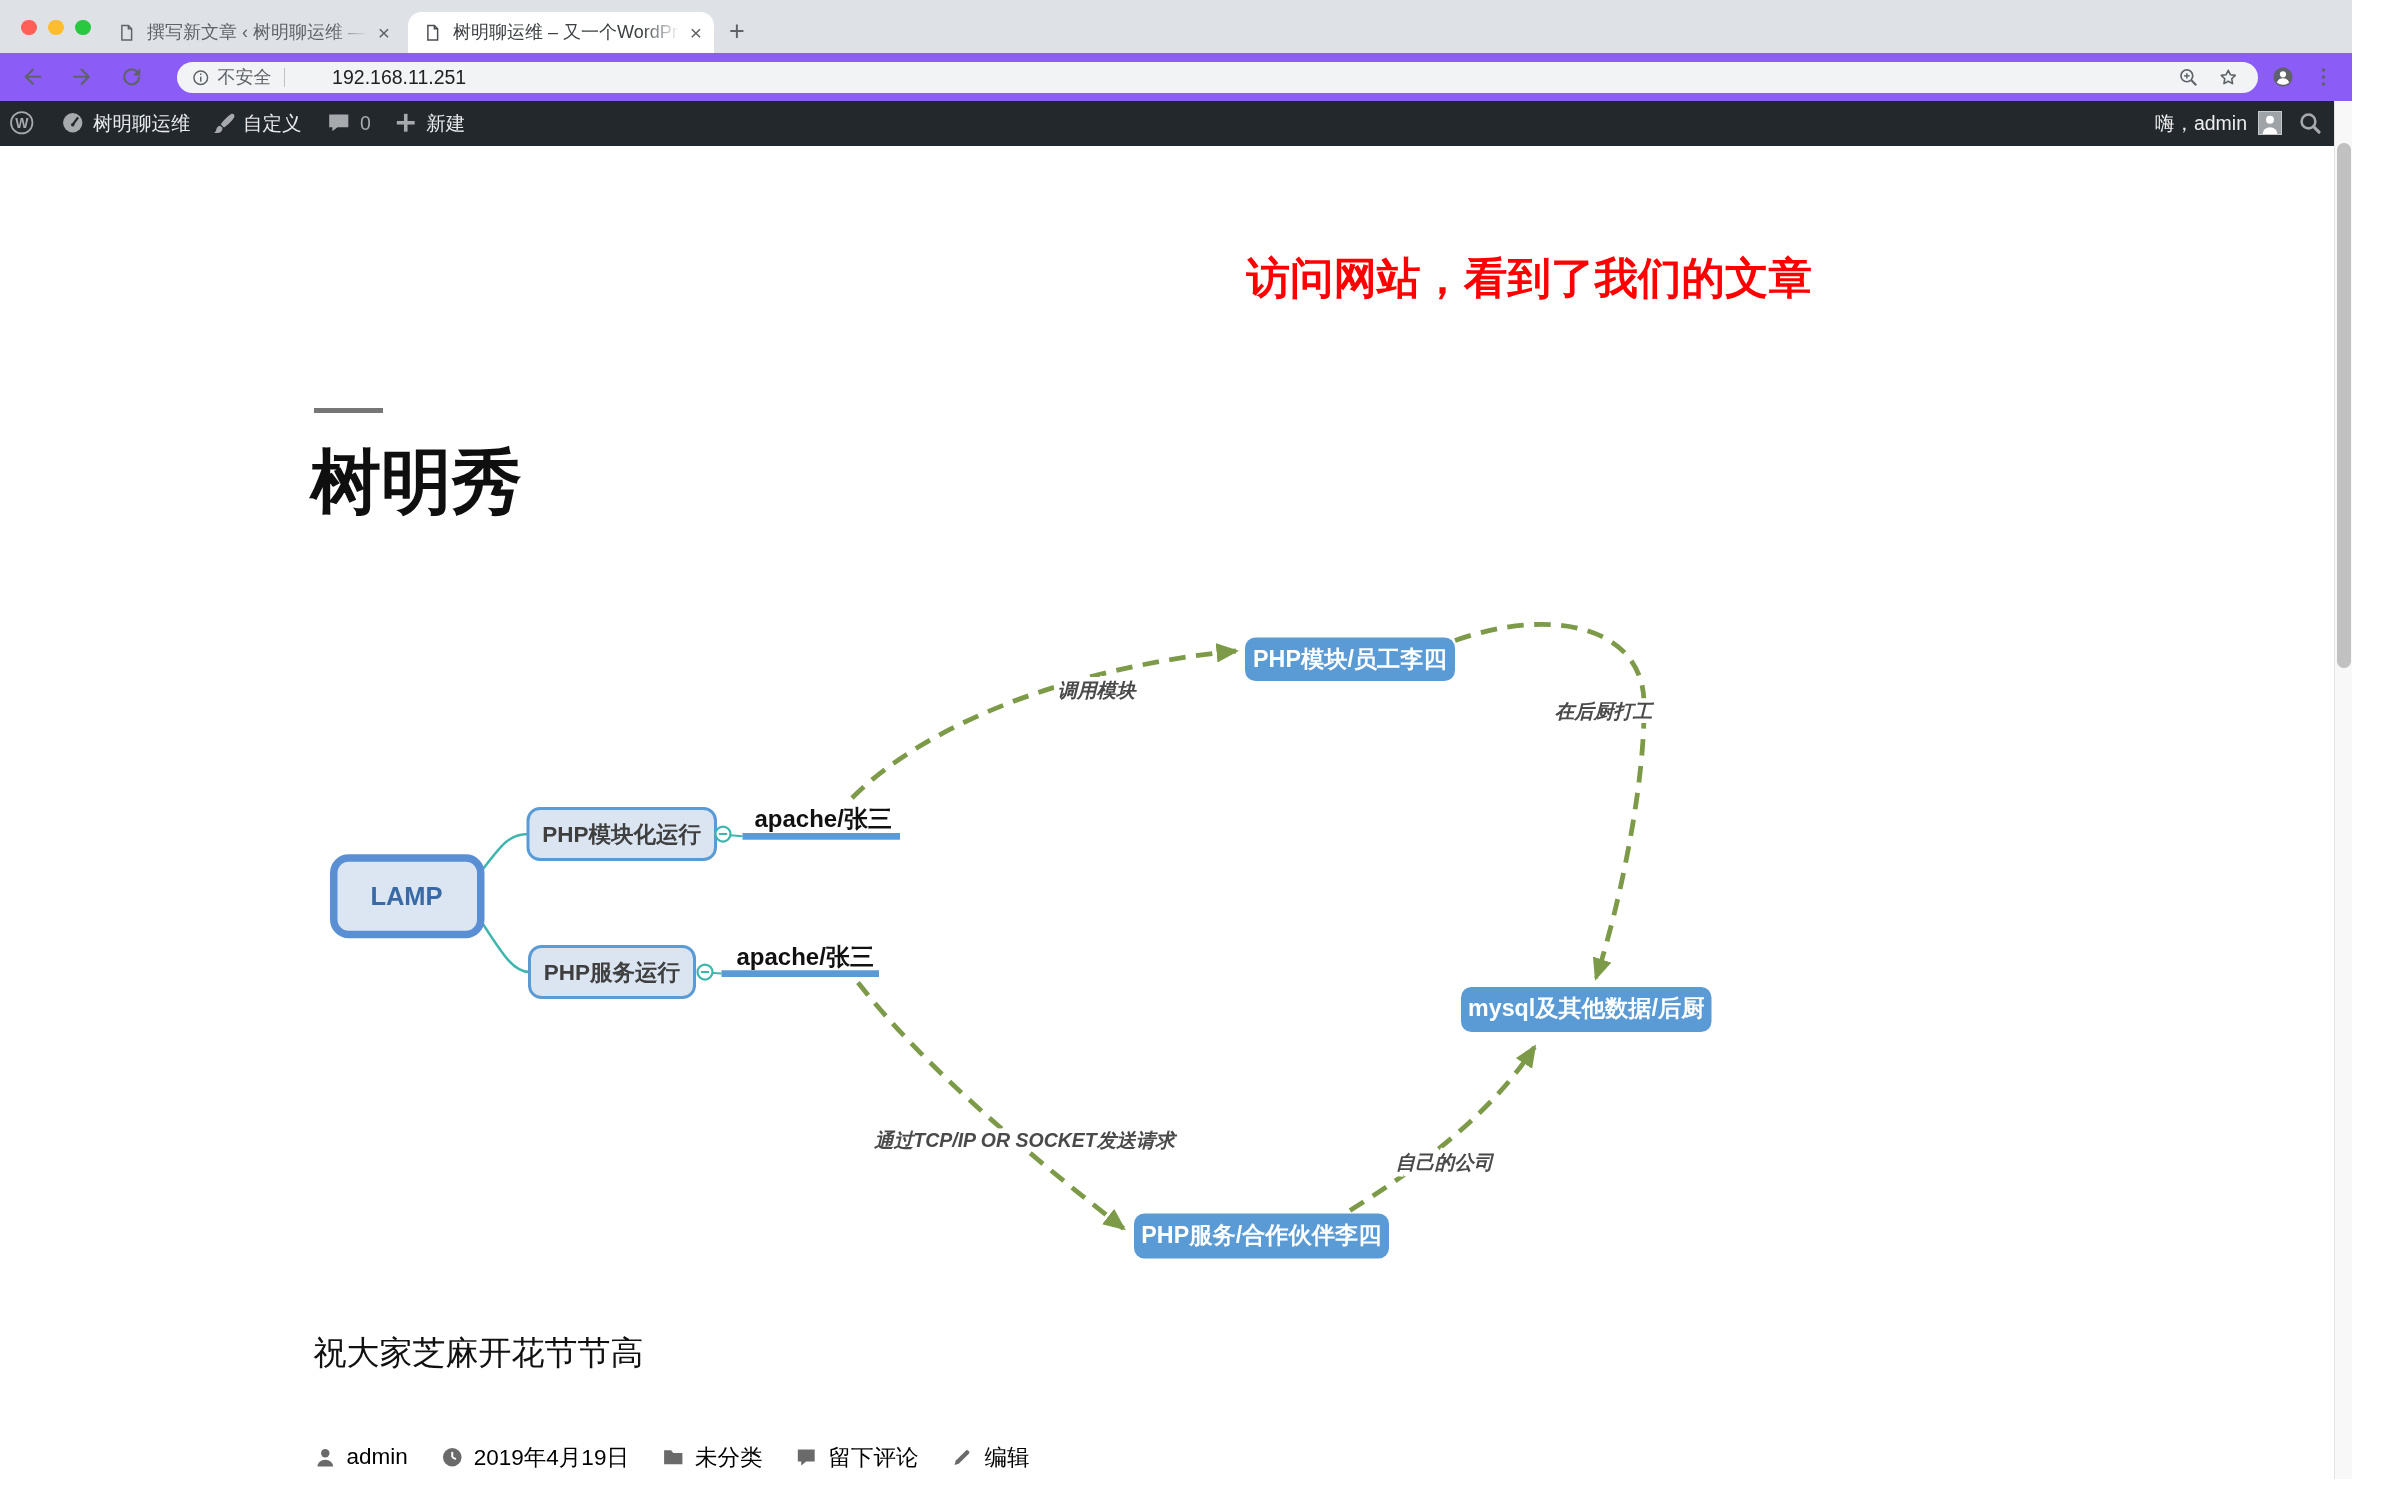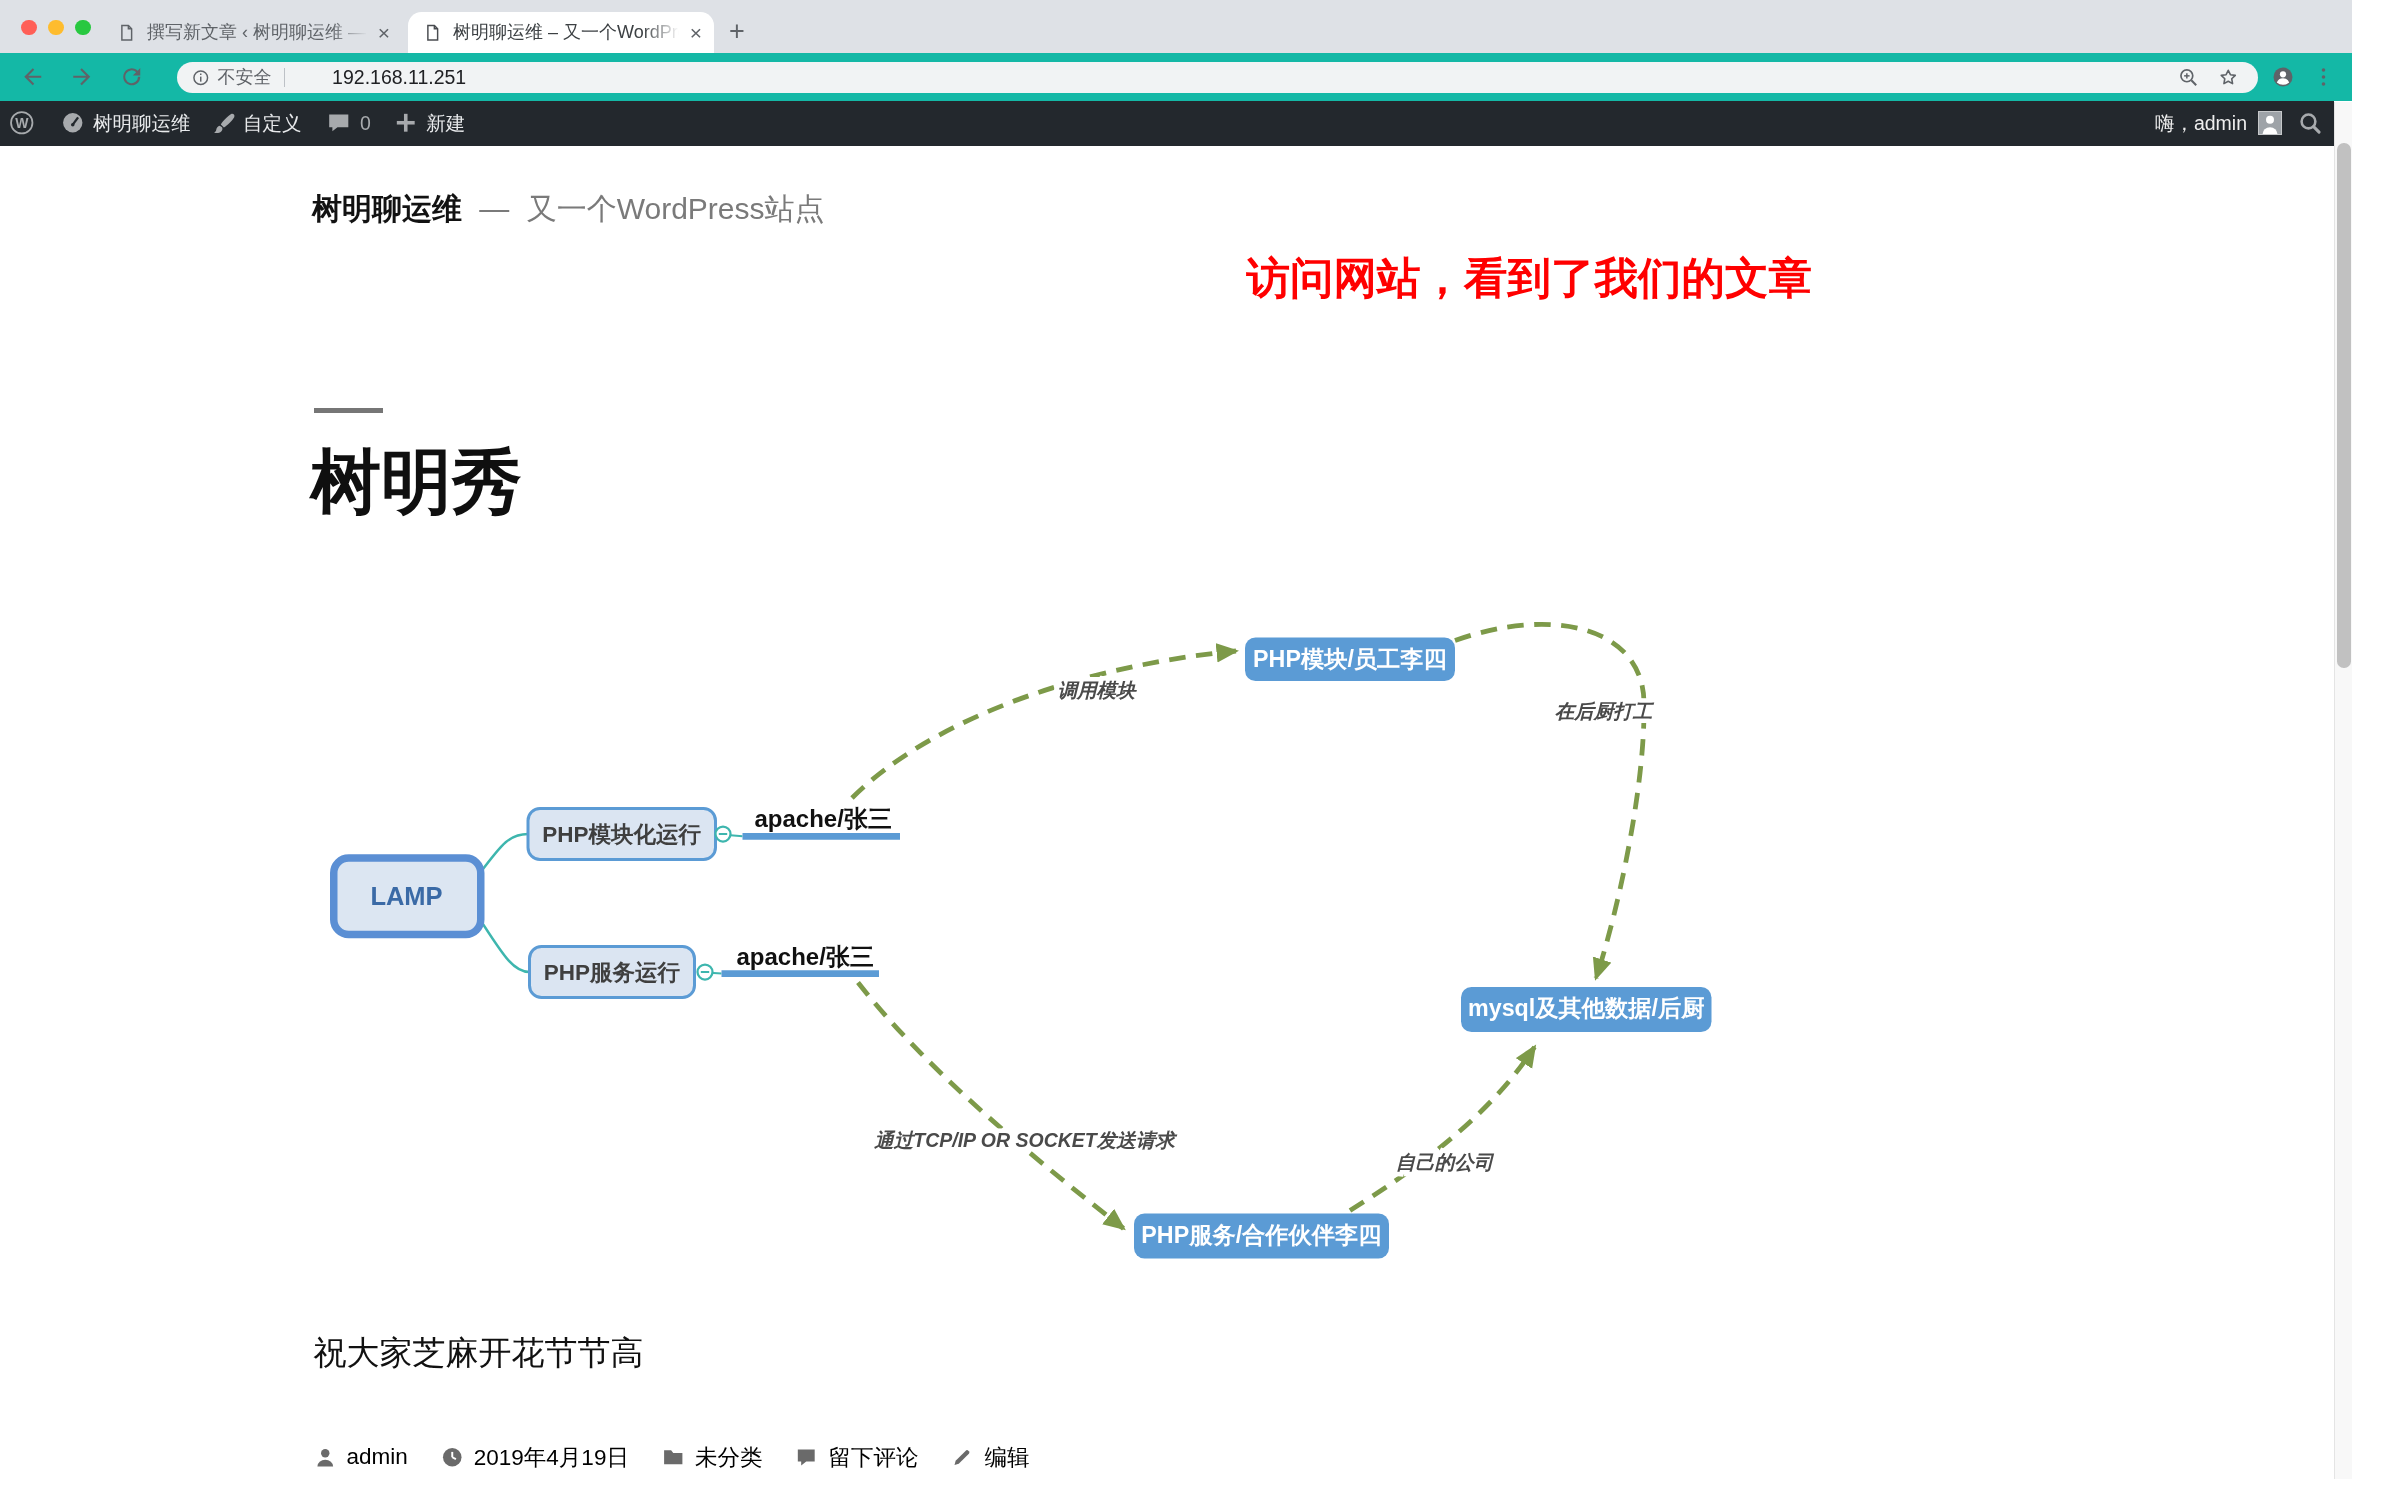--- a/index.html
+++ b/index.html
@@ -22,21 +22,21 @@
   .tab-active   { left: 272rem; width: 204rem; background: #fff; border-radius: 9rem 9rem 0 0; padding-left: 10rem; }
   .tab .fav { width: 13rem; height: 13rem; flex: 0 0 auto; margin-right: 7rem; }
   .tab-title { font-size: 12rem; color: #5f6368; white-space: nowrap; overflow: hidden; flex: 1 1 auto;
     -webkit-mask-image: linear-gradient(90deg,#000 82%,transparent 98%);
             mask-image: linear-gradient(90deg,#000 82%,transparent 98%); }
   .tab-active .tab-title { color: #3c4043; }
   .tab-close { font-size: 14rem; color: #5f6368; margin: 0 8rem 0 4rem; flex: 0 0 auto; line-height: 1; }
   .newtab { position: absolute; left: 486rem; top: 10rem; font-size: 18rem; color: #5f6368; line-height: 22rem; }
 
   
-  .toolbar { position: absolute; left: 0; top: 35rem; width: 1568rem; height: 32rem; background: #14b8a6; display: flex; align-items: center; }
+  .toolbar { position: absolute; left: 0; top: 35rem; width: 1568rem; height: 32rem; background: #8b5cf6; display: flex; align-items: center; }
   .navbtn { width: 17rem; height: 17rem; flex: 0 0 auto; }
   .nb-back { margin-left: 13rem; } .nb-fwd { margin-left: 16rem; } .nb-reload { margin-left: 16rem; }
   .omnibox { position: absolute; left: 118rem; top: 6rem; width: 1387rem; height: 21rem; background: #f1f3f4;
     border-radius: 11rem; display: flex; align-items: center; }
   .omni-info { width: 13rem; height: 13rem; margin-left: 9rem; }
   .omni-sec { font-size: 12rem; color: #5f6368; margin-left: 5rem; }
   .omni-div { width: 0.6px; height: 13rem; background: #bdc1c6; margin: 0 8rem; }
   .omni-url { font-size: 13rem; color: #202124; margin-left: 36px; }
   .omni-right { margin-left: auto; display: flex; align-items: center; }
   .omni-ic { width: 15rem; height: 15rem; margin-right: 12rem; }
@@ -216,25 +216,20 @@
     </span>
     <svg class="ab-ic" viewBox="0 0 20 20" style="margin-right:8rem">
       <circle cx="9" cy="9" r="5.4" fill="none" stroke="#a7aaad" stroke-width="2"></circle>
       <line x1="13" y1="13" x2="17.3" y2="17.3" stroke="#a7aaad" stroke-width="2.4" stroke-linecap="round"></line>
     </svg>
   </div>
 </div>
 
 <div class="page">
 
-  <div class="masthead">
-    <span class="site-title">树明聊运维</span>
-    <span class="site-sep">—</span>
-    <span class="site-tagline">又一个WordPress站点</span>
-  </div>
 
   <div class="annotation">访问网站，看到了我们的文章</div>
 
   <div class="entry-divider"></div>
   <h1 class="entry-title">树明秀</h1>
 
   <svg class="diagram" viewBox="0 0 960 450" style="font-size:2.3878px">
     <defs>
       <marker id="arrow" markerUnits="userSpaceOnUse" markerWidth="16" markerHeight="14" refX="13" refY="6.5" orient="auto">
         <path d="M0,0 L15,6.5 L0,13 z" fill="#7d9a49"></path>

